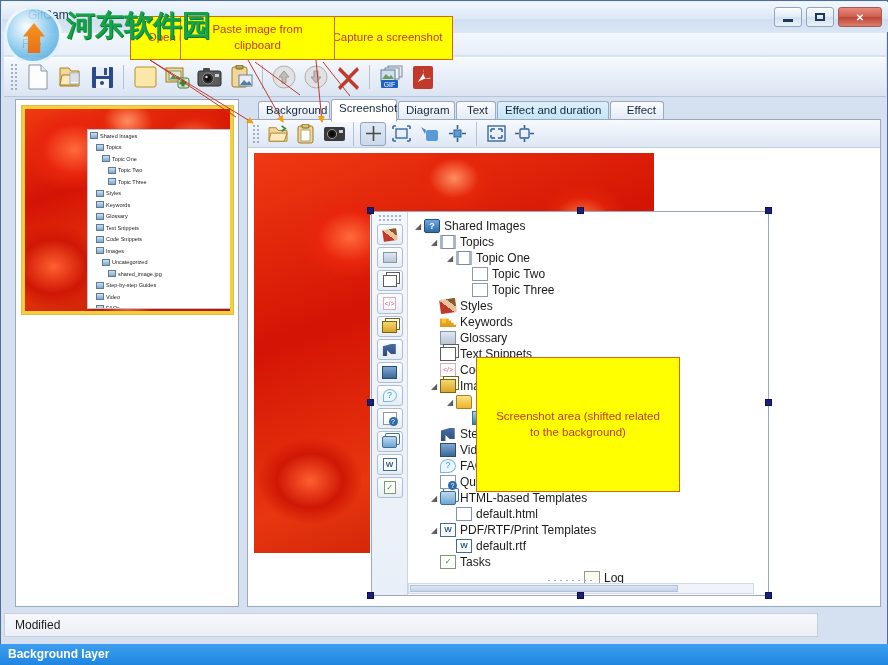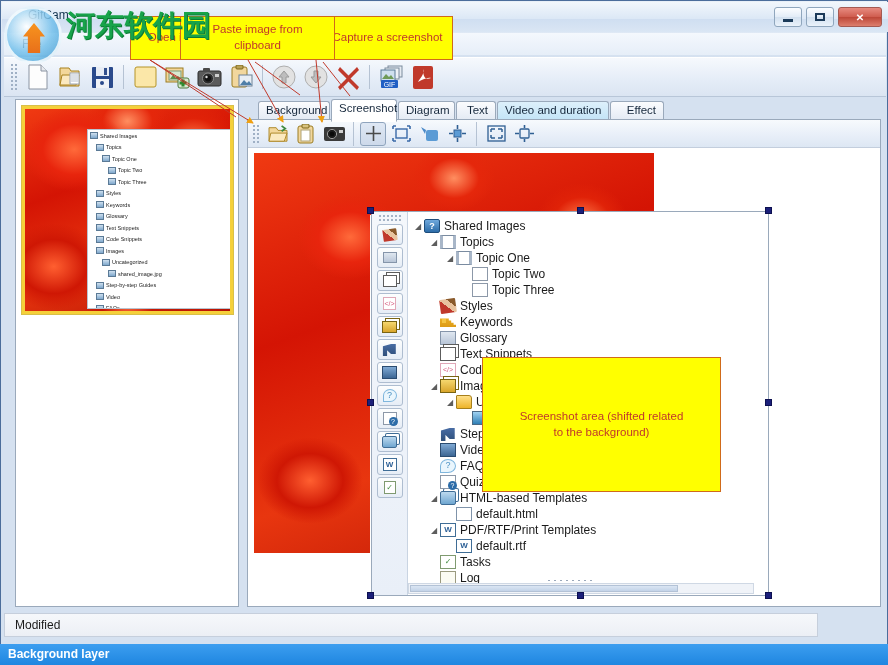--- a/index.html
+++ b/index.html
@@ -412,21 +412,21 @@
             <path d="M11 4c2 5-3 9-5 13 4-2 9-5 13-4-4 2-8 1-8-9z" fill="#fff"></path>
           </svg>
       </div>
     </div>
 
     <div class="tabstrip">
       <div class="tab" style="left:0px;width:72px">Background</div>
       <div class="tab active" style="left:73px;width:66px">Screenshot</div>
       <div class="tab" style="left:140px;width:57px">Diagram</div>
       <div class="tab" style="left:198px;width:40px">Text</div>
-      <div class="tab hl" style="left:239px;width:112px">Video and duration</div>
+      <div class="tab hl" style="left:239px;width:112px">Effect and duration</div>
       <div class="tab" style="left:352px;width:54px">Effect</div>
     </div>
 
     <div class="tab-panel">
 
       <div class="tool2">
         <div class="grip" style="height:20px"></div>
         <div class="tb-btn">
           <svg width="20" height="18" viewBox="0 0 22 20">
               <path d="M1 3h8l2 3h10v12H1z" fill="#f3d79a" stroke="#a8821f"></path>
@@ -652,34 +652,34 @@
               <div class="trow" style="padding-left: 32px;">
                 <span class="exp"></span>
                 <span class="ico ic-word">W</span>
                 <span class="lbl">default.rtf</span>
               </div>
               <div class="trow" style="padding-left: 16px;">
                 <span class="exp"></span>
                 <span class="ico ic-task">✓</span>
                 <span class="lbl">Tasks</span>
               </div>
-              <div class="trow" style="padding-left: 16px;">
+              <div class="trow" style="padding-left: 16px; justify-content: center;">
                 <span class="exp"></span>
                 <span class="ico ic-log"></span>
                 <span class="lbl">Log</span>
               </div>
             </div>
 
           <div class="dotgrip"></div>
           <div class="scroll-h">
             <div class="scroll-thumb"></div>
           </div>
         </div>
 
-        <div class="callout" style="left:233px; top:208px; width:239px; height:135px;">
+        <div class="callout" style="left:227px; top:208px; width:204px; height:135px;">
           <span id="co-shot">Screenshot area (shifted related<br>to the background)</span>
         </div>
       </div>
     </div>
 
     <div class="thumb-panel">
       <div class="thumb-card">
         <div class="flowerimg" style="left:0;top:0;width:205px;height:202px;"></div>
         <div class="thumb-tree" id="thumb-tree-host">
             <div class="ttrow" style="padding-left: 2px;">

